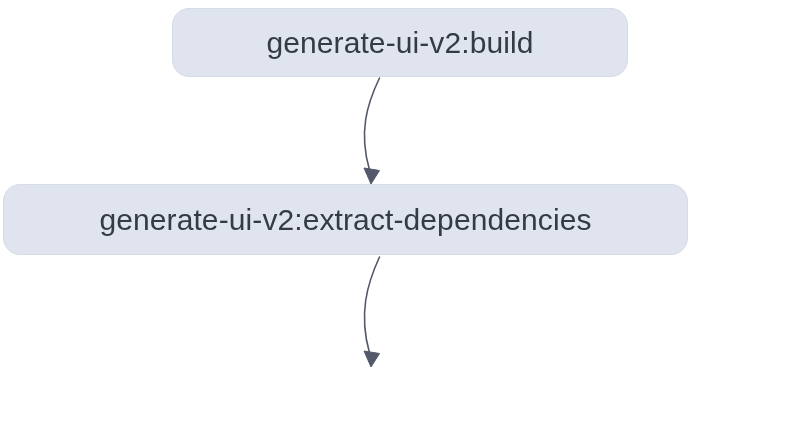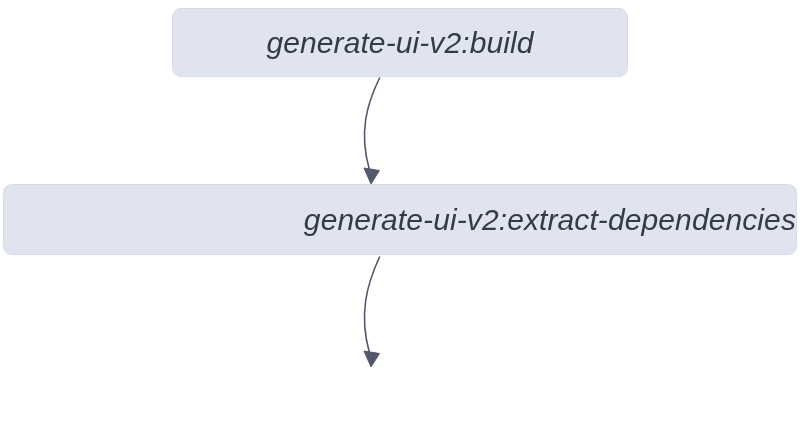--- a/index.html
+++ b/index.html
@@ -25,48 +25,46 @@
     top: 0;
     width: 800px;
     height: 446px;
     pointer-events: none;
   }
   .node {
     position: absolute;
     box-sizing: border-box;
     background: #e0e4ee;
     border: 1px solid #d6dbe8;
-    border-radius: 9px;
+    border-radius: 17px;
     display: flex;
     align-items: center;
     justify-content: center;
     color: #343b47;
     letter-spacing: 0.1px;
     white-space: nowrap;
-    font-style: italic;
   }
   .node-label {
     font-size: 30px;
     line-height: 1;
     color: #343b47;
     font-weight: 400;
   }
   
   #node-build {
     left: 172px;
     top: 8px;
     width: 456px;
     height: 69px;
   }
   #node-extract-dependencies {
     left: 3px;
     top: 184px;
-    width: 794px;
+    width: 685px;
     height: 71px;
-    justify-content: flex-end;
   }
   #node-_build {
     left: 162px;
     top: 368px;
     width: 472px;
     height: 70px;
   }
 </style>
 </head>
 <body>

